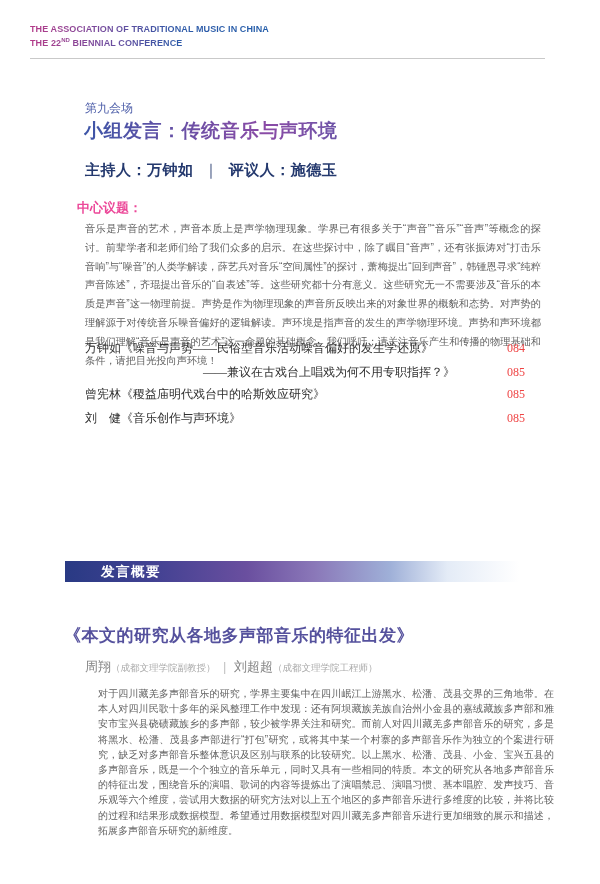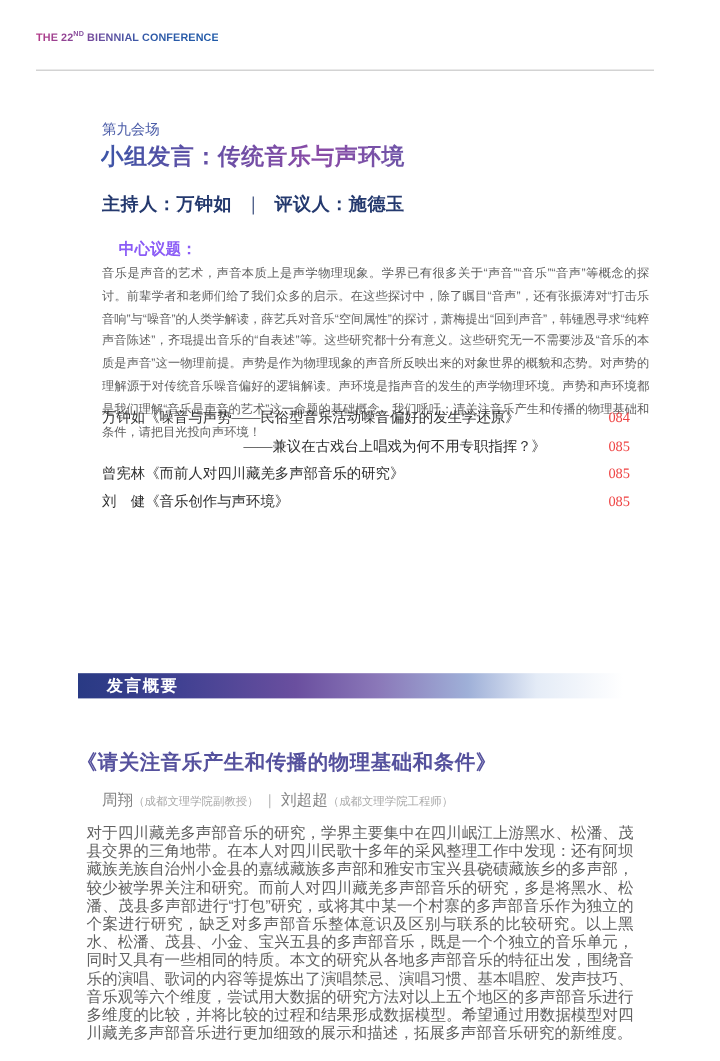--- a/index.html
+++ b/index.html
@@ -47,22 +47,22 @@
   .hosts-line {
     position: absolute; top: 161px; left: 85px;
     font-family: "Liberation Serif", "DejaVu Serif", serif;
     font-weight: bold; font-size: 15px; color: #24396e;
     letter-spacing: 0.5px;
   }
   .hosts-line .sep { color: #24396e; padding: 0 10px; font-weight: normal; }
 
   
   .topic-heading {
-    position: absolute; top: 199px; left: 99px;
-    font-size: 13px; font-weight: bold; color: #8b5cf6;
+    position: absolute; top: 199px; left: 77px;
+    font-size: 13px; font-weight: bold; color: #ec4899;
   }
   .topic-body {
     position: absolute; top: 220px; left: 85px; width: 456px;
     font-size: 10.2px; line-height: 18.8px; color: #606060;
     text-align: justify;
   }
 
   
   .pres-list {
     position: absolute; top: 338px; left: 85px; width: 440px;
@@ -81,55 +81,56 @@
     position: absolute; top: 561px; left: 65px;
     width: 478px; height: 21px;
     background: linear-gradient(90deg,
       #293a84 0%, #414192 18%, #6a4f9f 38%, #8a77b8 52%,
       #9fb0d8 68%, rgba(223,232,245,0.85) 80%, rgba(255,255,255,0) 95%);
     display: flex; align-items: center;
   }
   .summary-banner-label {
     font-family: Liberation Mono, monospace;
     font-weight: bold; font-size: 13.5px; color: #ffffff;
-    letter-spacing: 1.5px; padding-left: 24px;
+    letter-spacing: 1.5px; padding-left: 36px;
   }
 
   
   .paper-title {
     position: absolute; top: 624px; left: 64px;
     font-family: "Liberation Serif", "DejaVu Serif", serif;
     font-weight: bold; font-size: 17px; color: #55519d;
     letter-spacing: 0.5px;
   }
   .paper-authors {
     position: absolute; top: 658px; left: 85px;
     font-family: "Liberation Serif", "DejaVu Serif", serif;
     color: #8a8a8a; font-size: 13px;
   }
   .author-name { font-size: 13px; color: #848484; }
   .author-affil { font-size: 9.5px; color: #a9a9a9; }
   .author-sep { color: #9a9a9a; padding: 0 8px; }
 
   .paper-abstract {
-    position: absolute; top: 686px; left: 72px; width: 456px;
-    font-size: 13px; line-height: 15.2px; color: #616161;
+    position: absolute; top: 686px; left: 98px; width: 456px;
+    font-size: 10px; line-height: 15.2px; color: #616161;
     text-align: justify;
   }
 
   
   .page-number {
     position: absolute; top: 839px; left: 34px;
     font-size: 11px; color: #6a6a6a; margin-top: 48px;
   }
 </style>
 </head>
 <body>
 
 <div class="masthead">
+  <div class="masthead-line">THE ASSOCIATION OF TRADITIONAL MUSIC IN CHINA</div>
   <div class="masthead-line"><span>THE 22</span><sup>ND</sup><span> BIENNIAL CONFERENCE</span></div>
 </div>
 <div class="top-rule"></div>
 
 <div class="session-label">第九会场</div>
 <div class="session-title">小组发言：传统音乐与声环境</div>
 <div class="hosts-line"><span>主持人：万钟如</span><span class="sep">｜</span><span>评议人：施德玉</span></div>
 
 <div class="topic-heading">中心议题：</div>
 <div class="topic-body">音乐是声音的艺术，声音本质上是声学物理现象。学界已有很多关于“声音”“音乐”“音声”等概念的探讨。前辈学者和老师们给了我们众多的启示。在这些探讨中，除了瞩目“音声”，还有张振涛对“打击乐音响”与“噪音”的人类学解读，薛艺兵对音乐“空间属性”的探讨，萧梅提出“回到声音”，韩锺恩寻求“纯粹声音陈述”，齐琨提出音乐的“自表述”等。这些研究都十分有意义。这些研究无一不需要涉及“音乐的本质是声音”这一物理前提。声势是作为物理现象的声音所反映出来的对象世界的概貌和态势。对声势的理解源于对传统音乐噪音偏好的逻辑解读。声环境是指声音的发生的声学物理环境。声势和声环境都是我们理解“音乐是声音的艺术”这一命题的基础概念。我们呼吁：请关注音乐产生和传播的物理基础和条件，请把目光投向声环境！</div>
@@ -138,31 +139,31 @@
   <div class="pres-row">
     <span class="pres-text">万钟如《噪音与声势——民俗型音乐活动噪音偏好的发生学还原》</span>
     <span class="pres-page">084</span>
   </div>
   <div class="pres-gap"></div>
   <div class="pres-sub-row">
     <span class="pres-sub">——兼议在古戏台上唱戏为何不用专职指挥？》</span>
     <span class="pres-page">085</span>
   </div>
   <div class="pres-row">
-    <span class="pres-text">曾宪林《而前人对四川藏羌多声部音乐的研究》</span>
+    <span class="pres-text">曾宪林《稷益庙明代戏台中的哈斯效应研究》</span>
     <span class="pres-page">085</span>
   </div>
   <div class="pres-gap"></div>
   <div class="pres-row">
     <span class="pres-text">刘　健《音乐创作与声环境》</span>
     <span class="pres-page">085</span>
   </div>
 </div>
 
 <div class="summary-banner">
   <span class="summary-banner-label">发言概要</span>
 </div>
 
-<div class="paper-title">《请关注音乐产生和传播的物理基础和条件》</div>
+<div class="paper-title">《本文的研究从各地多声部音乐的特征出发》</div>
 <div class="paper-authors"><span class="author-name">周翔</span><span class="author-affil">（成都文理学院副教授）</span><span class="author-sep">|</span><span class="author-name">刘超超</span><span class="author-affil">（成都文理学院工程师）</span></div>
 <div class="paper-abstract">对于四川藏羌多声部音乐的研究，学界主要集中在四川岷江上游黑水、松潘、茂县交界的三角地带。在本人对四川民歌十多年的采风整理工作中发现：还有阿坝藏族羌族自治州小金县的嘉绒藏族多声部和雅安市宝兴县硗碛藏族乡的多声部，较少被学界关注和研究。而前人对四川藏羌多声部音乐的研究，多是将黑水、松潘、茂县多声部进行“打包”研究，或将其中某一个村寨的多声部音乐作为独立的个案进行研究，缺乏对多声部音乐整体意识及区别与联系的比较研究。以上黑水、松潘、茂县、小金、宝兴五县的多声部音乐，既是一个个独立的音乐单元，同时又具有一些相同的特质。本文的研究从各地多声部音乐的特征出发，围绕音乐的演唱、歌词的内容等提炼出了演唱禁忌、演唱习惯、基本唱腔、发声技巧、音乐观等六个维度，尝试用大数据的研究方法对以上五个地区的多声部音乐进行多维度的比较，并将比较的过程和结果形成数据模型。希望通过用数据模型对四川藏羌多声部音乐进行更加细致的展示和描述，拓展多声部音乐研究的新维度。</div>
 
 <div class="page-number">74</div>
 
 </body></html>

